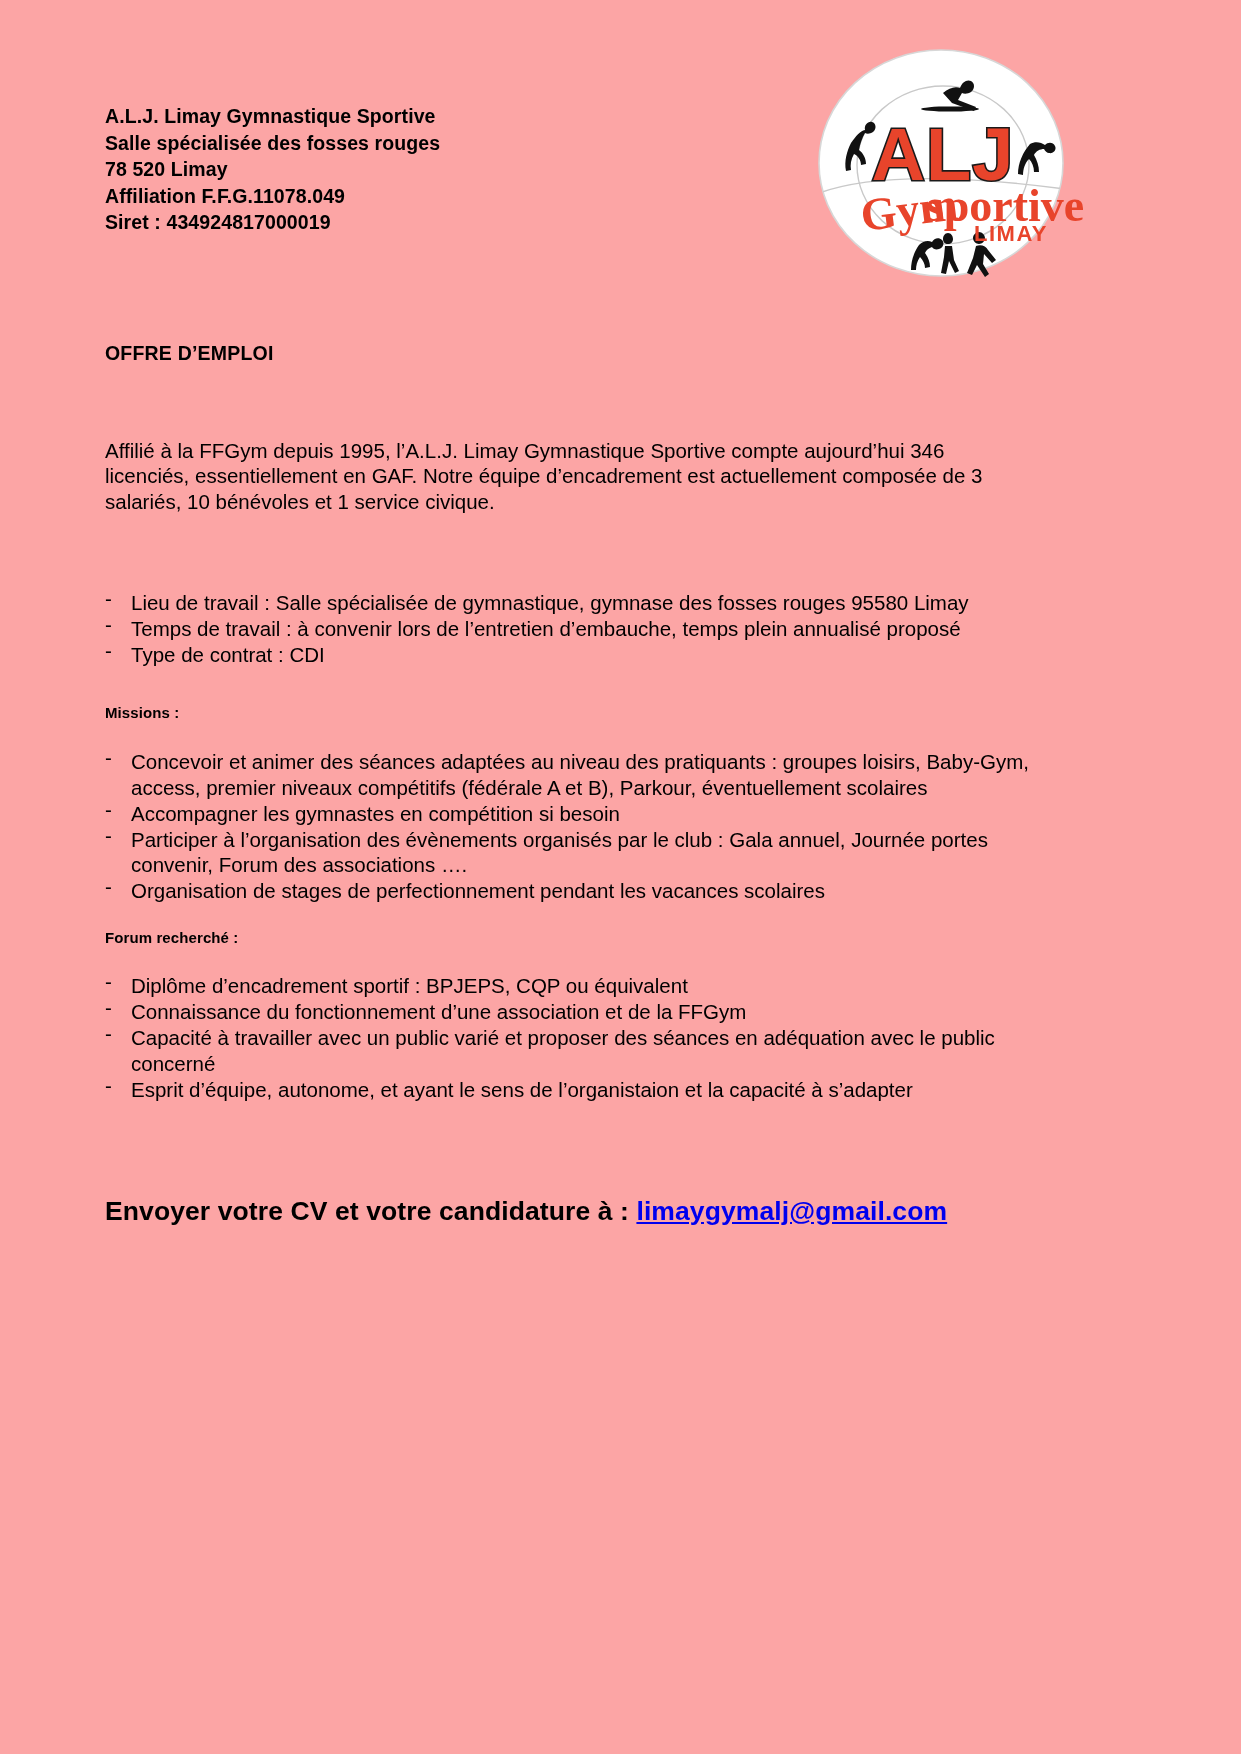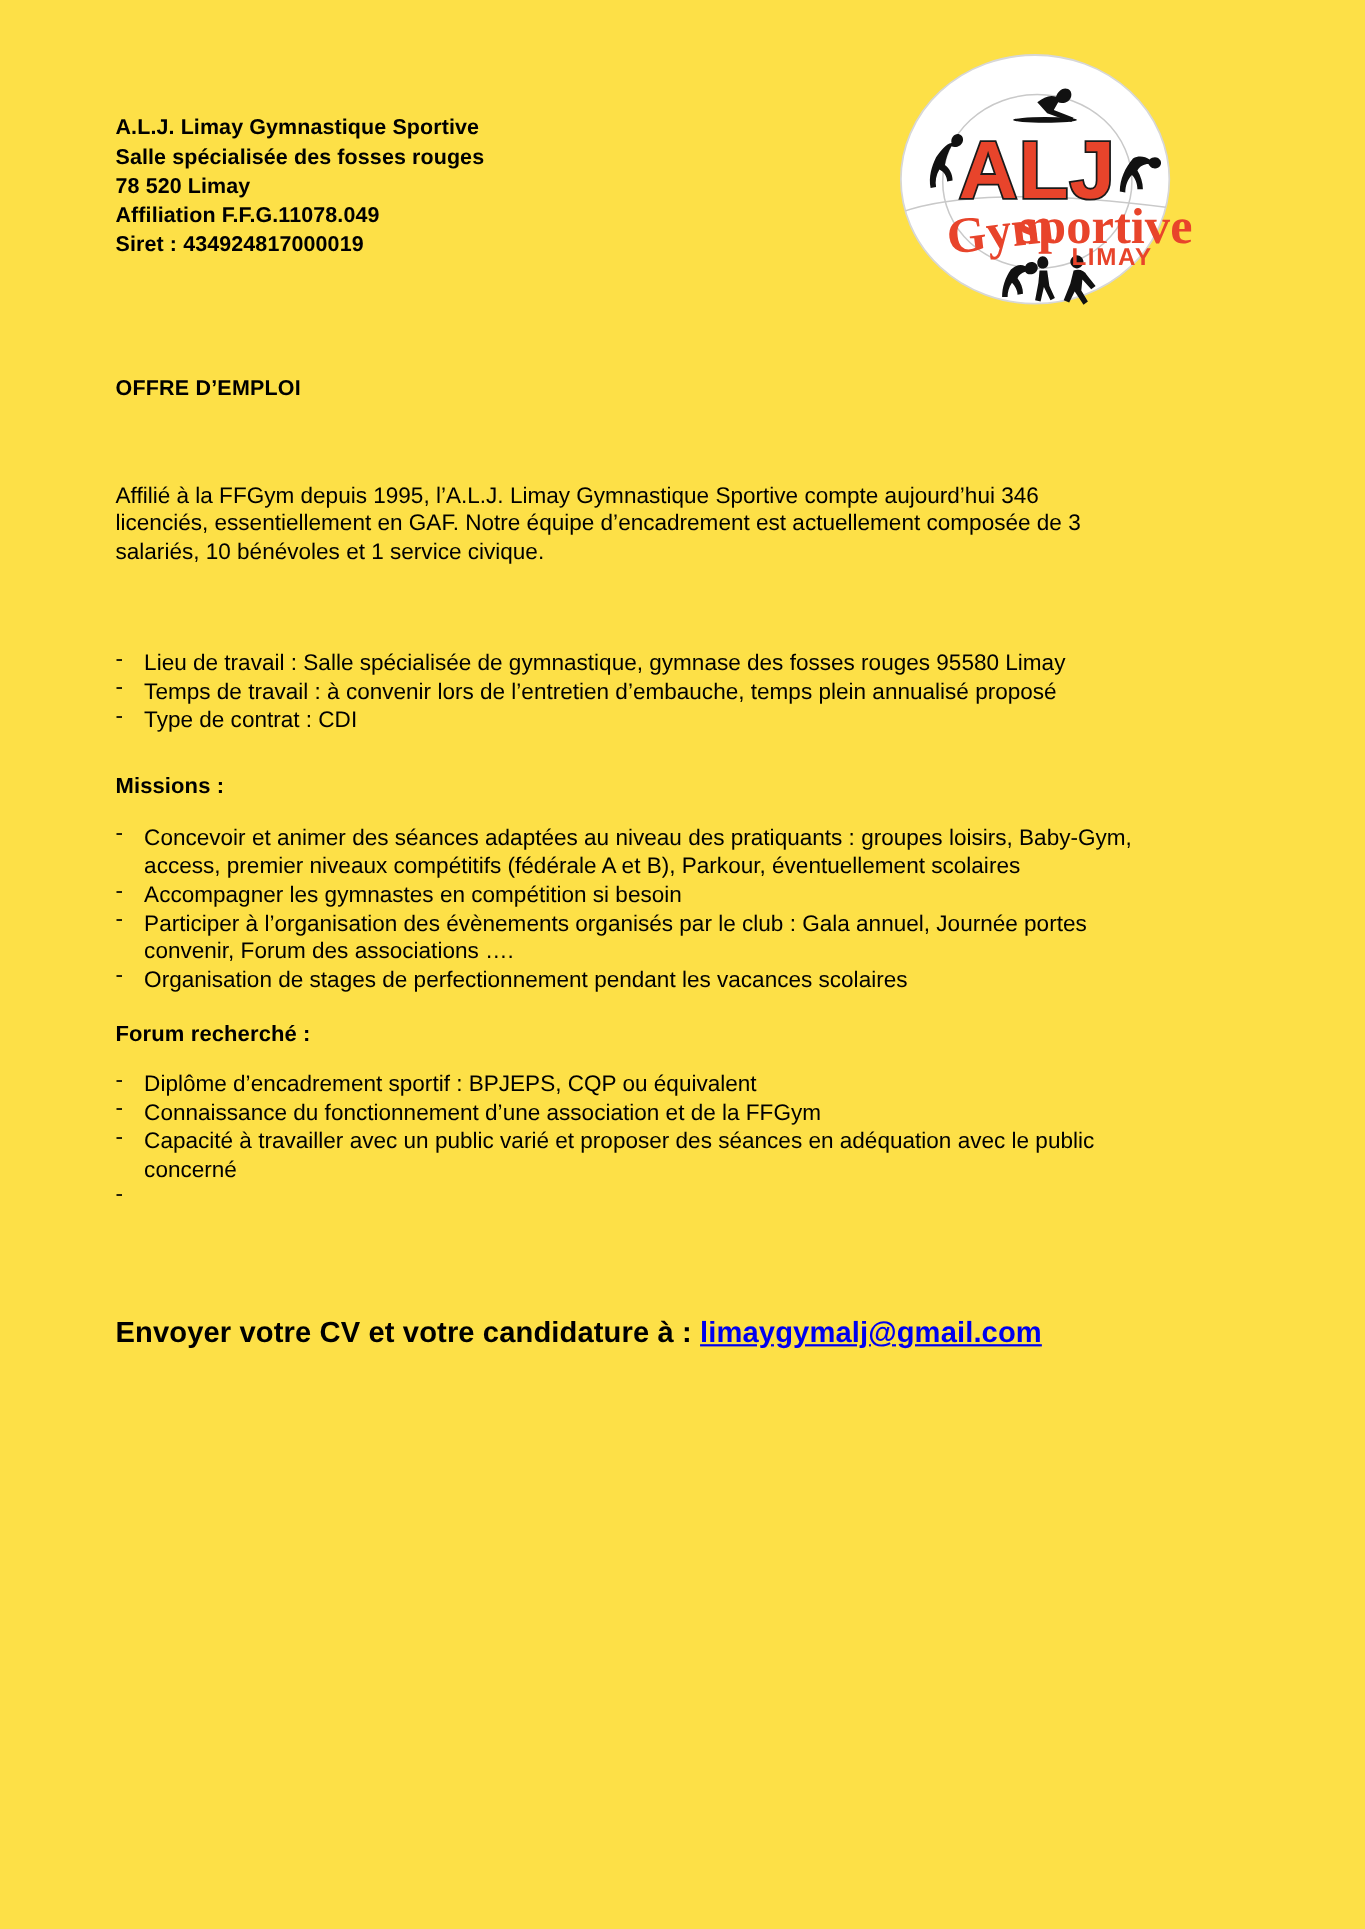--- a/index.html
+++ b/index.html
@@ -9,21 +9,21 @@
   }
   body {
     font-family: "Liberation Sans", sans-serif;
     color: #000000;
     -webkit-font-smoothing: antialiased;
   }
   .page {
     position: relative;
     width: 1241px;
     height: 1754px;
-    background: #fde047;
+    background: #fca5a5;
     overflow: hidden;
   }
 
   
   .letterhead {
     position: absolute;
     left: 105px;
     top: 103px;
     width: 620px;
     font-weight: bold;
@@ -58,21 +58,21 @@
     line-height: 25.5px;
     text-align: left;
   }
   .p1 { position: absolute; left: 105px; top: 417px; width: 905px; }
   .p2 { position: absolute; left: 105px; top: 527px; width: 900px; }
 
   .section-head {
     position: absolute;
     left: 105px;
     font-weight: bold;
-    font-size: 20px;
+    font-size: 15px;
     letter-spacing: 0.1px;
   }
   .sh-missions { top: 704px; }
   .sh-profil   { top: 929px; }
 
   
   .blist {
     position: absolute;
     left: 105px;
     width: 930px;
@@ -217,20 +217,21 @@
     <li>
       <span class="dash">-</span>
       <span>Connaissance du fonctionnement d’une association et de la FFGym</span>
     </li>
     <li>
       <span class="dash">-</span>
       <span>Capacité à travailler avec un public varié et proposer des séances en adéquation avec le public concerné</span>
     </li>
     <li>
       <span class="dash">-</span>
+      <span>Esprit d’équipe, autonome, et ayant le sens de l’organistaion et la capacité à s’adapter</span>
     </li>
   </ul>
 
   <div class="closing">
     <span>Envoyer votre CV et votre candidature à : </span><a class="mail" href="#">limaygymalj@gmail.com</a>
   </div>
 
 </div>
 
 </body></html>

